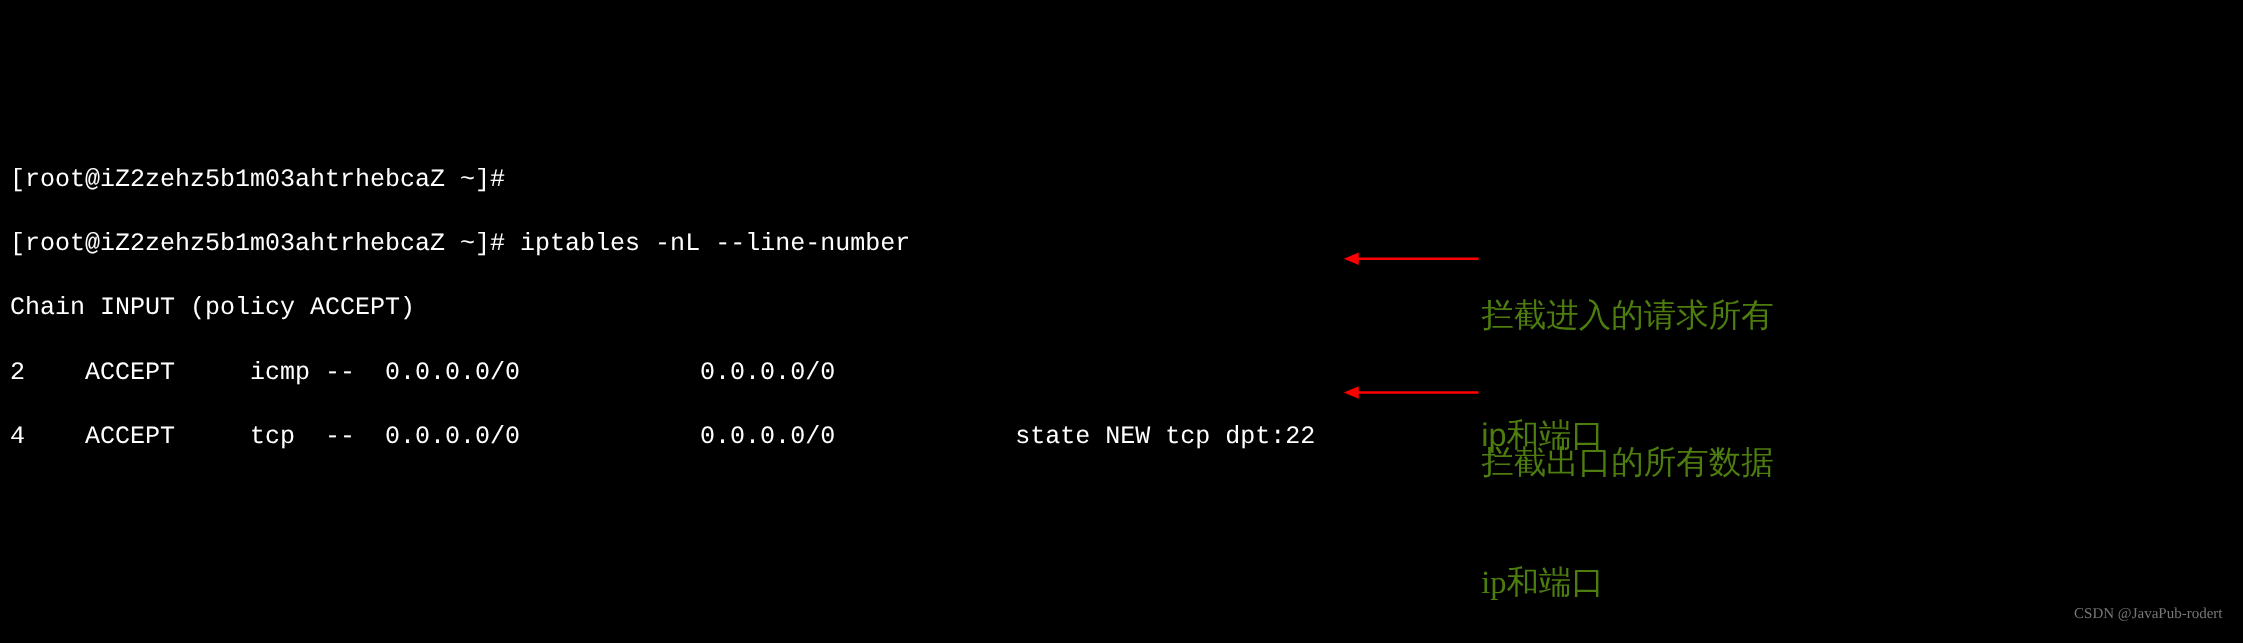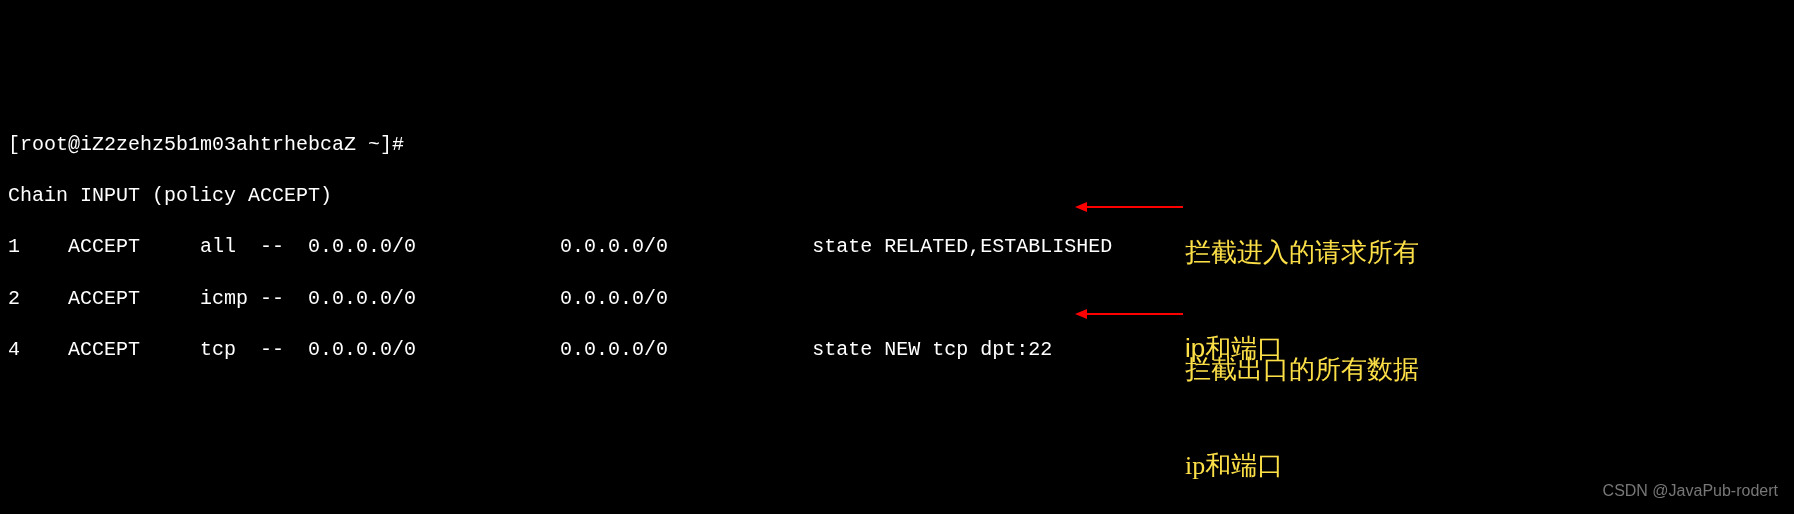--- a/index.html
+++ b/index.html
@@ -14,47 +14,47 @@
     position: relative;
     overflow: hidden;
     white-space: pre;
   }
   .terminal {
     padding: 4px 8px;
   }
   .line { display: block; }
   .annotation {
     position: absolute;
-    color: #fde047;
+    color: #4d7c0f;
     font-size: 26px;
     font-family: "Microsoft YaHei", sans-serif;
     line-height: 32px;
   }
   .arrow {
     position: absolute;
     pointer-events: none;
   }
   .watermark {
     position: absolute;
     right: 16px;
     bottom: 10px;
     color: #777;
-    font-size: 16px;
-    font-family: Liberation Sans, sans-serif;
+    font-size: 12px;
+    font-family: Liberation Serif, serif;
   }
 </style>
 </head>
 <body>
 
 
 
 <div class="terminal">
 <span class="line"><span>[root@iZ2zehz5b1m03ahtrhebcaZ ~]#</span></span>
+<span class="line"><span>[root@iZ2zehz5b1m03ahtrhebcaZ ~]#</span><span> iptables -nL --line-number</span></span>
 <span class="line">Chain INPUT (policy ACCEPT)</span>
-<span class="line">1    ACCEPT     all  --  0.0.0.0/0            0.0.0.0/0            state RELATED,ESTABLISHED</span>
 <span class="line">2    ACCEPT     icmp --  0.0.0.0/0            0.0.0.0/0</span>
 <span class="line">4    ACCEPT     tcp  --  0.0.0.0/0            0.0.0.0/0            state NEW tcp dpt:22</span>
 
 <span class="line"></span>
 
 
 
 <span class="line"></span>
 
 

